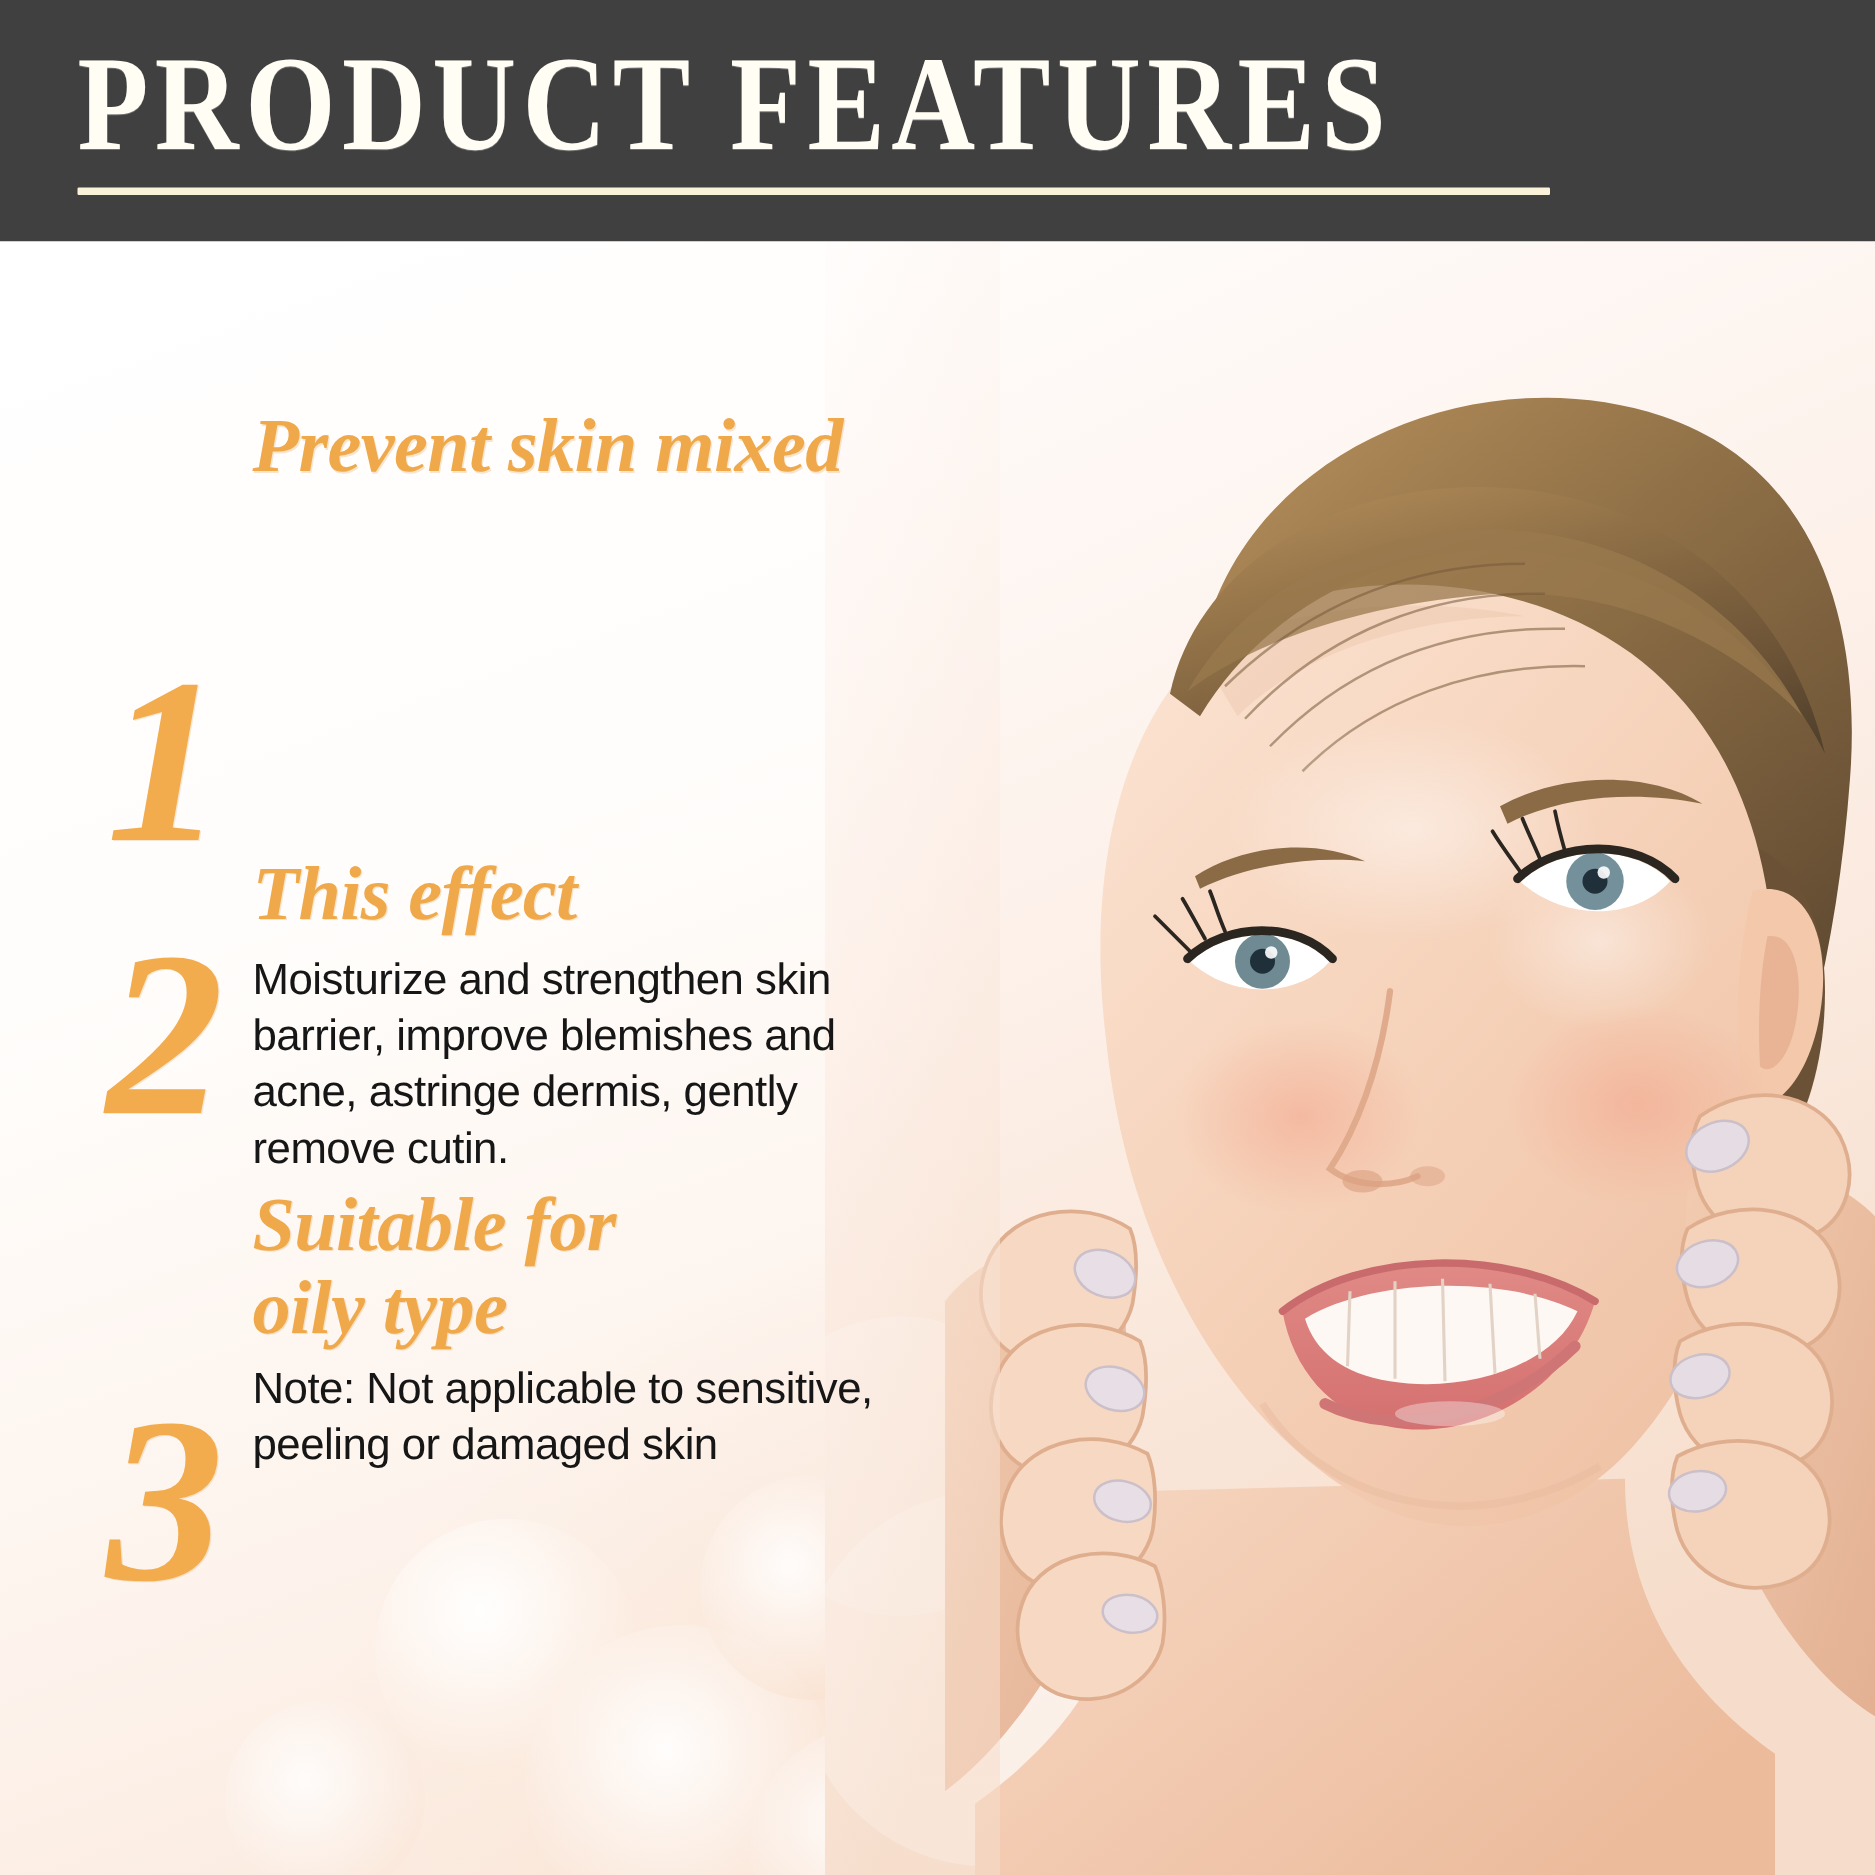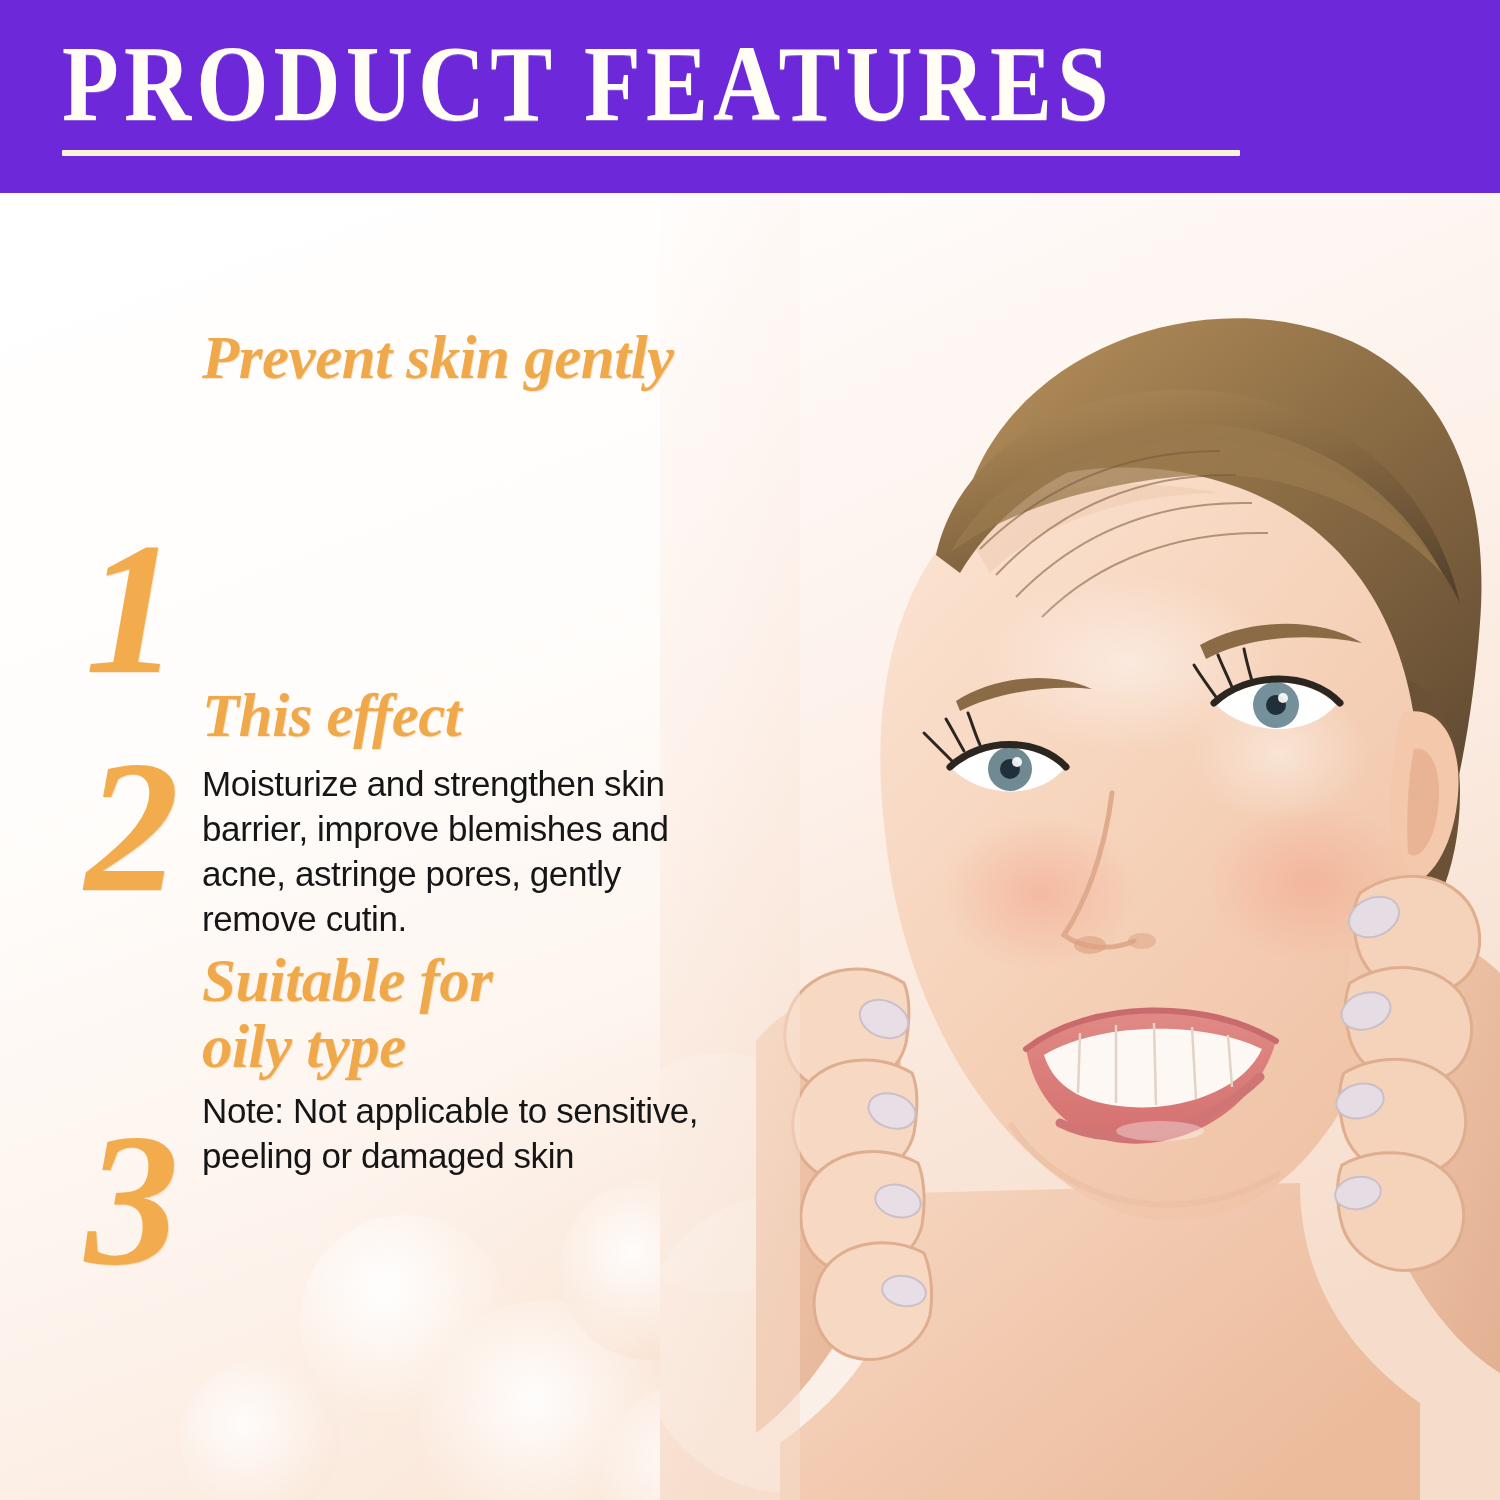--- a/index.html
+++ b/index.html
@@ -30,21 +30,21 @@
   .bokeh {
     position:absolute;
     border-radius:50%;
     pointer-events:none;
   }
 
   
   .header-bar {
     position:absolute; left:0; top:0;
     width:1500px; height:193px;
-    background:#6d28d9;
+    background:#404040;
     overflow:hidden;
   }
   .header-title {
     position:absolute;
     left:62px; top:28px;
     width:1200px;
     color:#fffdf4;
     font-family:"Liberation Serif", serif;
     font-weight:700;
     font-size:108px;
@@ -307,29 +307,29 @@
   <div class="header-bar">
     <div class="header-title">PRODUCT FEATURES</div>
     <div class="header-rule"></div>
   </div>
 
   <div class="features">
 
     <div class="feature" id="feature-1">
       <div class="feat-num">1</div>
       <div class="feat-body">
-        <div class="feat-title">Prevent skin gently</div>
+        <div class="feat-title">Prevent skin mixed</div>
       </div>
     </div>
 
     <div class="feature" id="feature-2">
       <div class="feat-num">2</div>
       <div class="feat-body">
         <div class="feat-title">This effect</div>
-        <div class="feat-text">Moisturize and strengthen skin barrier, improve blemishes and acne, astringe pores, gently remove cutin.</div>
+        <div class="feat-text">Moisturize and strengthen skin barrier, improve blemishes and acne, astringe dermis, gently remove cutin.</div>
       </div>
     </div>
 
     <div class="feature" id="feature-3">
       <div class="feat-num">3</div>
       <div class="feat-body">
         <div class="feat-title">Suitable for
 oily type</div>
         <div class="feat-text">Note: Not applicable to sensitive, peeling or damaged skin</div>
       </div>

